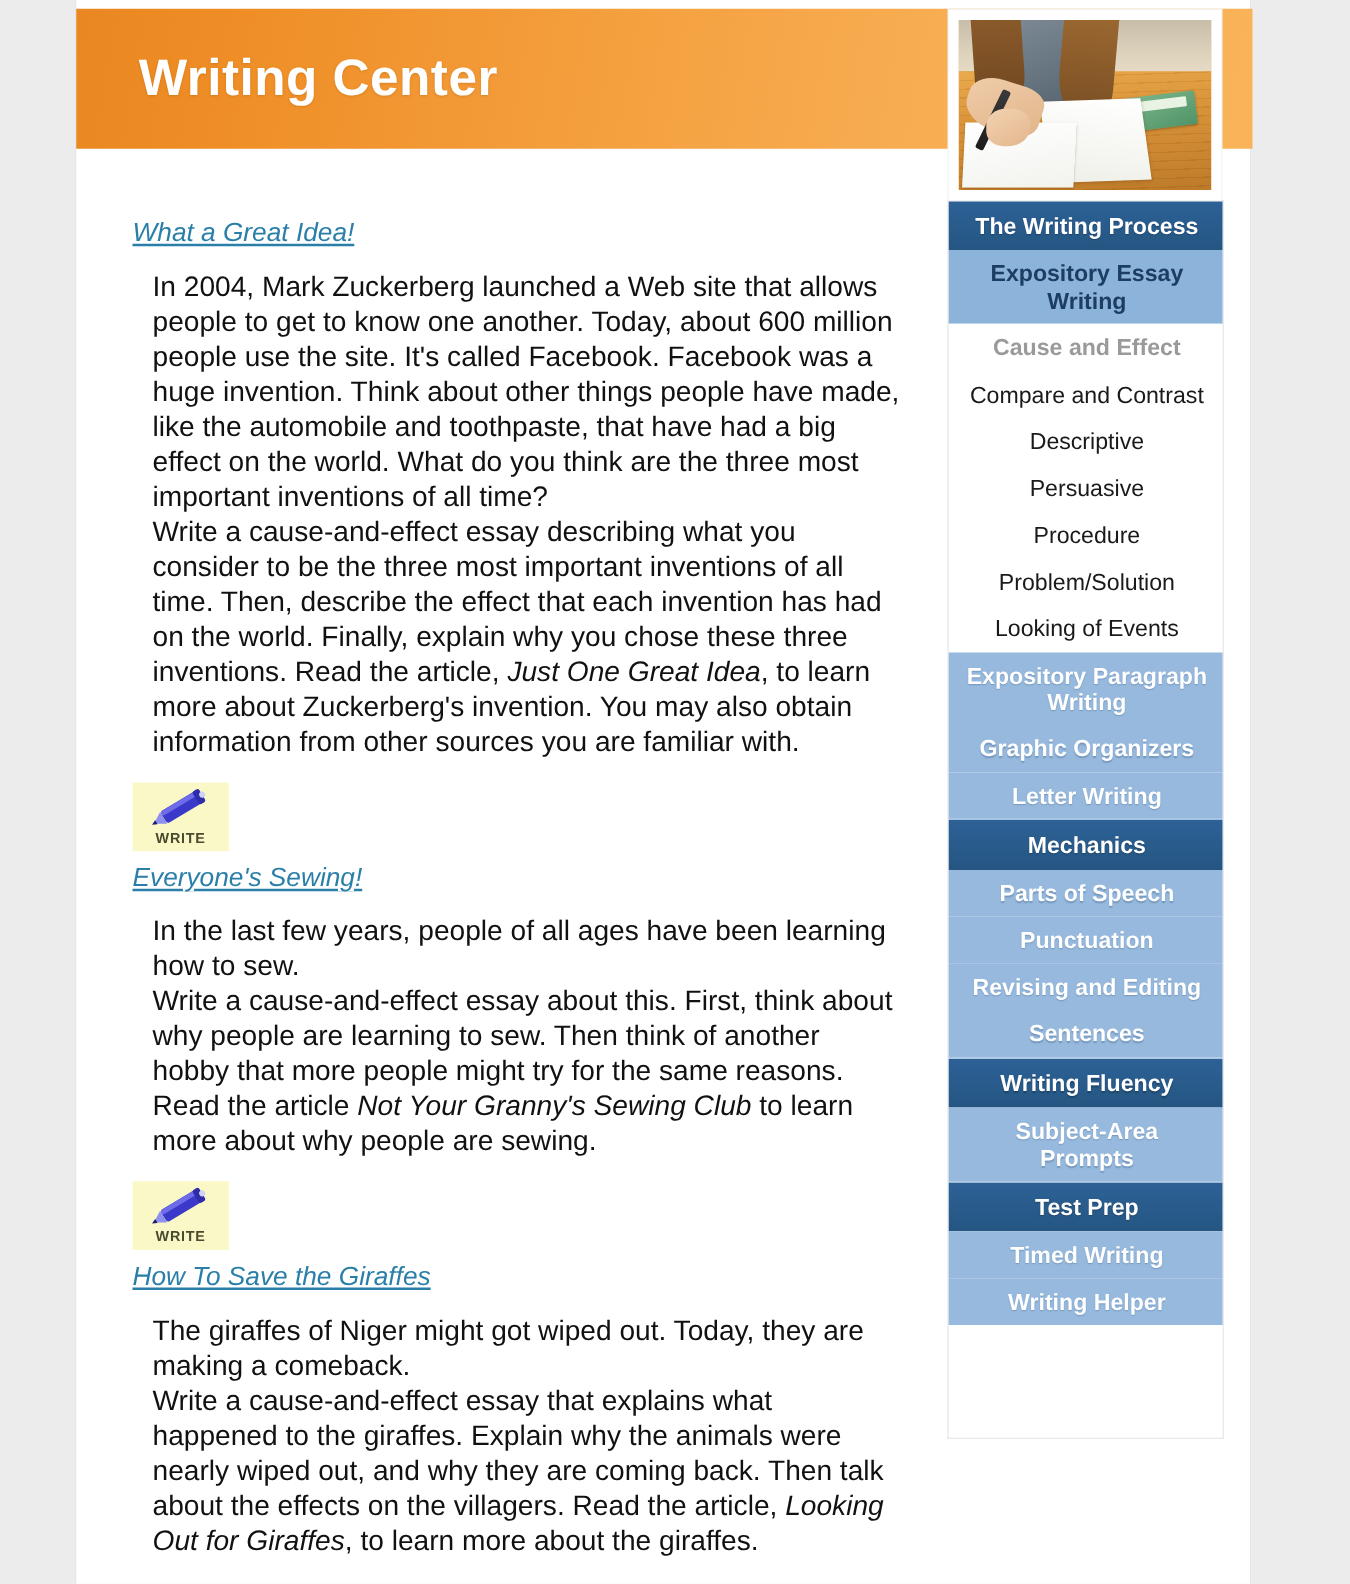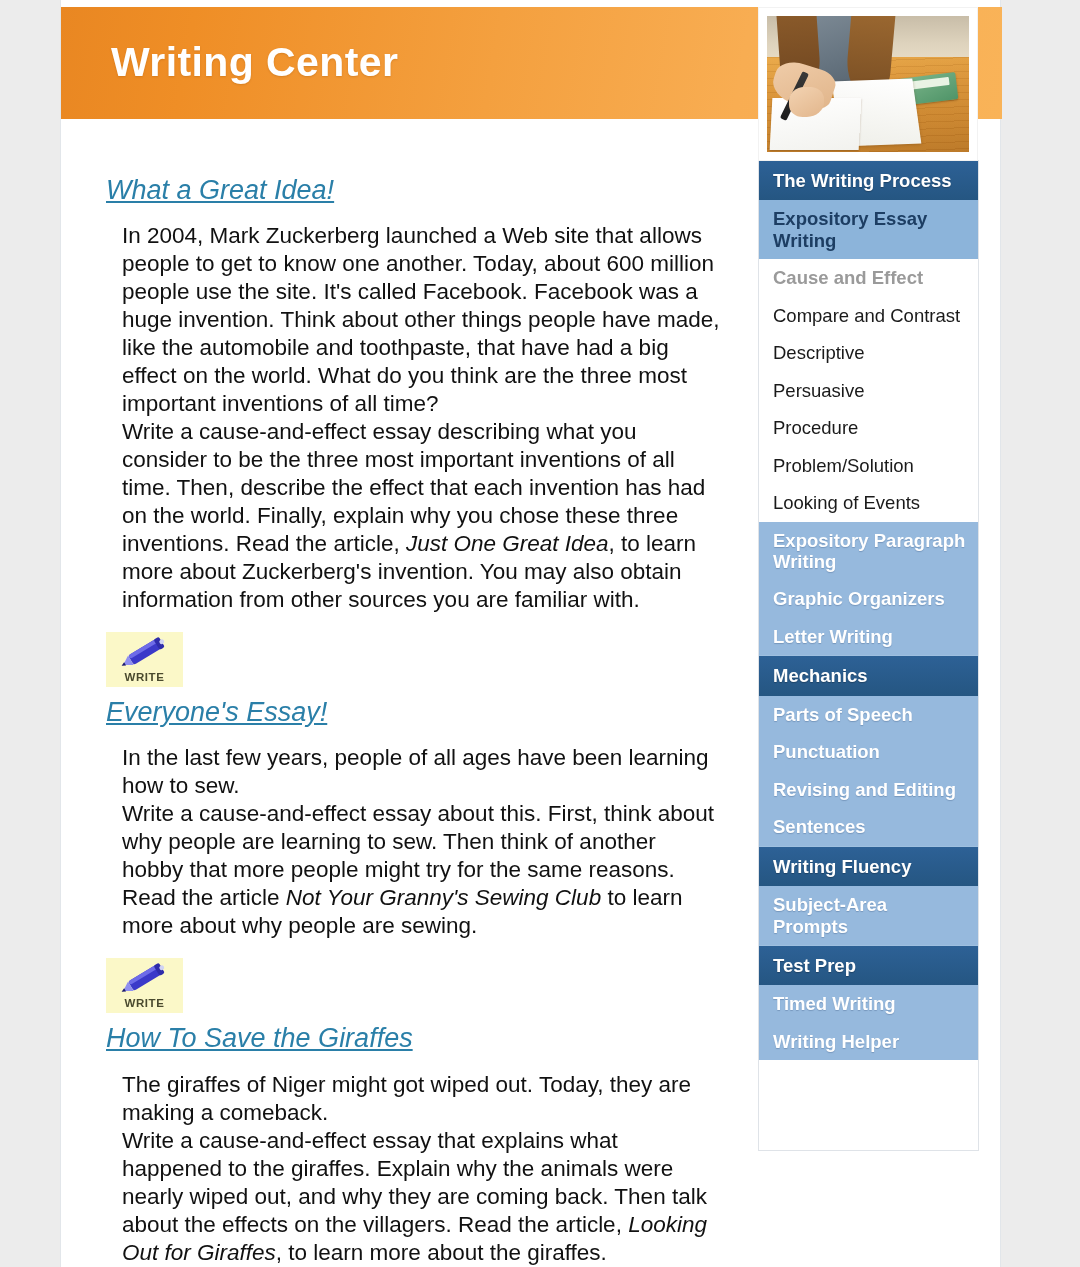--- a/index.html
+++ b/index.html
@@ -144,21 +144,21 @@
   #main {
     position: absolute;
     left: 0;
     top: 119px;
     width: 697px;
     padding: 56px 0 0 0;
     box-sizing: border-box;
   }
   .section { margin: 0 0 0 0; padding: 0 20px 0 45px; }
   .section-title {
-    font-size: 27px;
+    font-size: 21px;
     font-style: italic;
     font-weight: normal;
     color: #2a7fa8;
     text-decoration: underline;
     margin: 0 0 1px 0;
     line-height: 1.12;
     display: inline-block;
   }
   .section-intro, .section-task {
     font-size: 22.5px;
@@ -202,20 +202,21 @@
   
   #sidebar {
     position: absolute;
     left: 697px;
     top: 160px;
     width: 221px;
     background: #ffffff;
     border: 1px solid #dfe3e8;
     border-top: none;
     box-sizing: border-box;
+    text-align: center;
   }
   .nav-item {
     padding: 8px 12px 8px 14px;
     font-size: 18.5px;
     line-height: 1.16;
     box-sizing: border-box;
     cursor: pointer;
   }
   .nav-head {
     background: linear-gradient(180deg, #2d6196 0%, #255682 100%);
@@ -296,21 +297,21 @@
             <circle cx="50" cy="15.5" r="2.4" fill="#cfd2f5"></circle>
             <polygon points="14,10 14,21 5,15.5" fill="#8f8ff0"></polygon>
             <polygon points="7.2,13.7 7.2,17.4 3.2,15.5" fill="#1b1a6e"></polygon>
           </g>
         </svg>
         <div class="write-label">WRITE</div>
       </div>
     </div>
 
     <div class="section">
-      <a class="section-title" href="#">Everyone's Essay!</a>
+      <a class="section-title" href="#">Everyone's Sewing!</a>
       <p class="section-intro">In the last few years, people of all ages have been learning how to sew.</p>
       <p class="section-task"><span>Write a cause-and-effect essay about this. First, think about why people are learning to sew. Then think of another hobby that more people might try for the same reasons. Read the article </span><em class="title-em">Not Your Granny's Sewing Club</em><span> to learn more about why people are sewing.</span></p>
       <div class="write-button">
         <svg class="write-pencil" viewBox="0 0 58 32">
           <g transform="rotate(-31 29 16)">
             <rect x="14" y="10" width="33" height="11" rx="2.5" fill="#3b39c9"></rect>
             <rect x="14" y="10" width="33" height="4" rx="2" fill="#6e6ce8"></rect>
             <rect x="44" y="9.5" width="6" height="12" rx="2" fill="#2e2caa"></rect>
             <circle cx="50" cy="15.5" r="2.4" fill="#cfd2f5"></circle>
             <polygon points="14,10 14,21 5,15.5" fill="#8f8ff0"></polygon>

